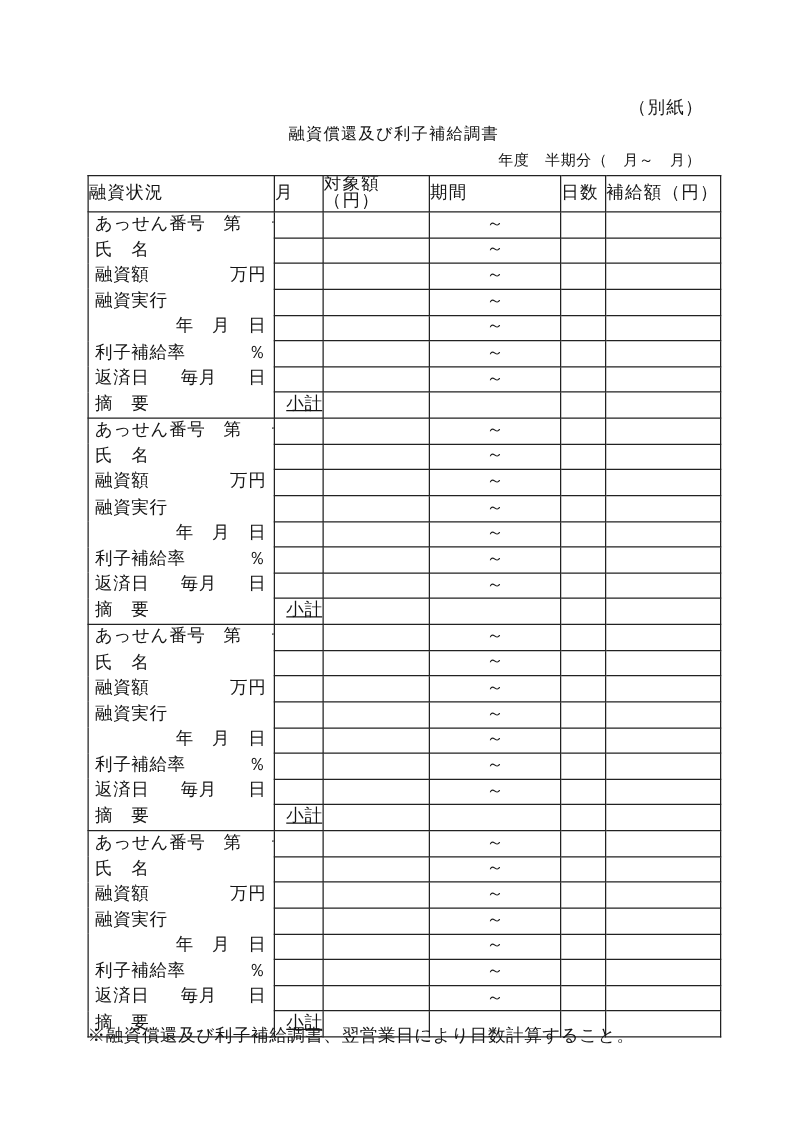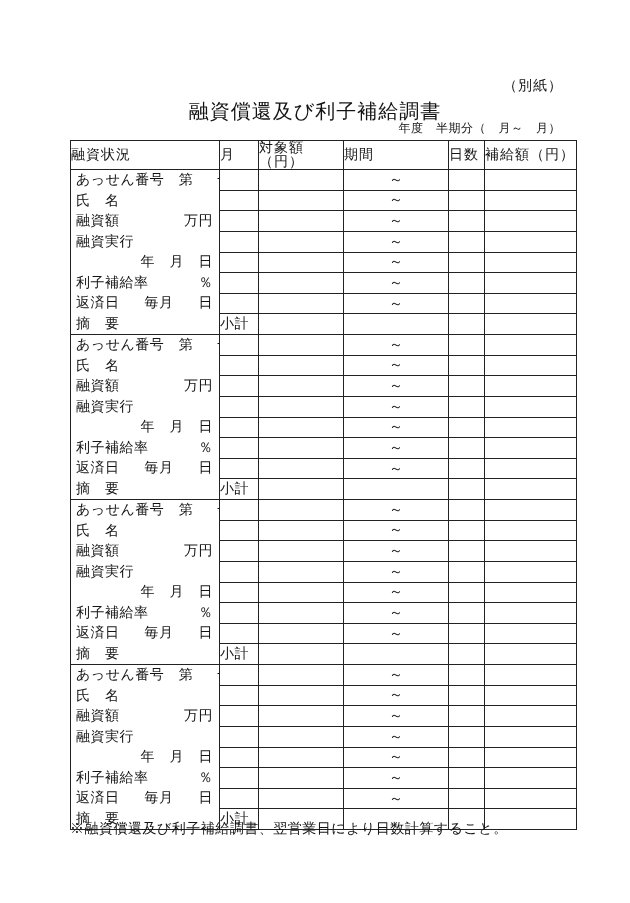--- a/index.html
+++ b/index.html
@@ -15,21 +15,21 @@
     position: absolute;
     top: 77px; right: 67px;
     font-size: 14px;
     letter-spacing: 1px;
   }
   .doc-title {
     position: absolute;
     top: 98px; left: 0;
     width: 100%;
     text-align: center;
-    font-size: 20px;
+    font-size: 13px;
     font-weight: normal;
     margin: 0;
     letter-spacing: 1px;
   }
   .fiscal-line {
     position: absolute;
     top: 120px; right: 69px;
     font-size: 12px;
     letter-spacing: 0.5px;
   }
@@ -63,21 +63,21 @@
     display: flex;
     align-items: center;
     justify-content: space-between;
     padding: 0 6px 0 5px;
     font-size: 14px;
     letter-spacing: 0.5px;
     white-space: pre;
     gap: 12px;
   }
   .label-line span { display: block; }
-  td.c-month   { text-align: left; letter-spacing: 0.5px; }
+  td.c-month   { text-align: right; letter-spacing: 0.5px; text-decoration: underline; }
   td.c-period  { text-align: center; }
   td.c-amount, td.c-days, td.c-subsidy { text-align: center; }
   .footnote {
     position: absolute;
     top: 820px; left: 70px;
     font-size: 14px;
     letter-spacing: 0.5px;
   }
 </style>
 </head>

